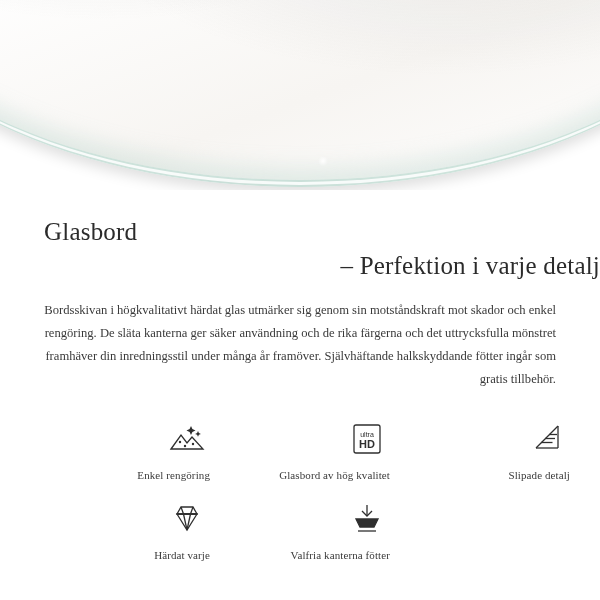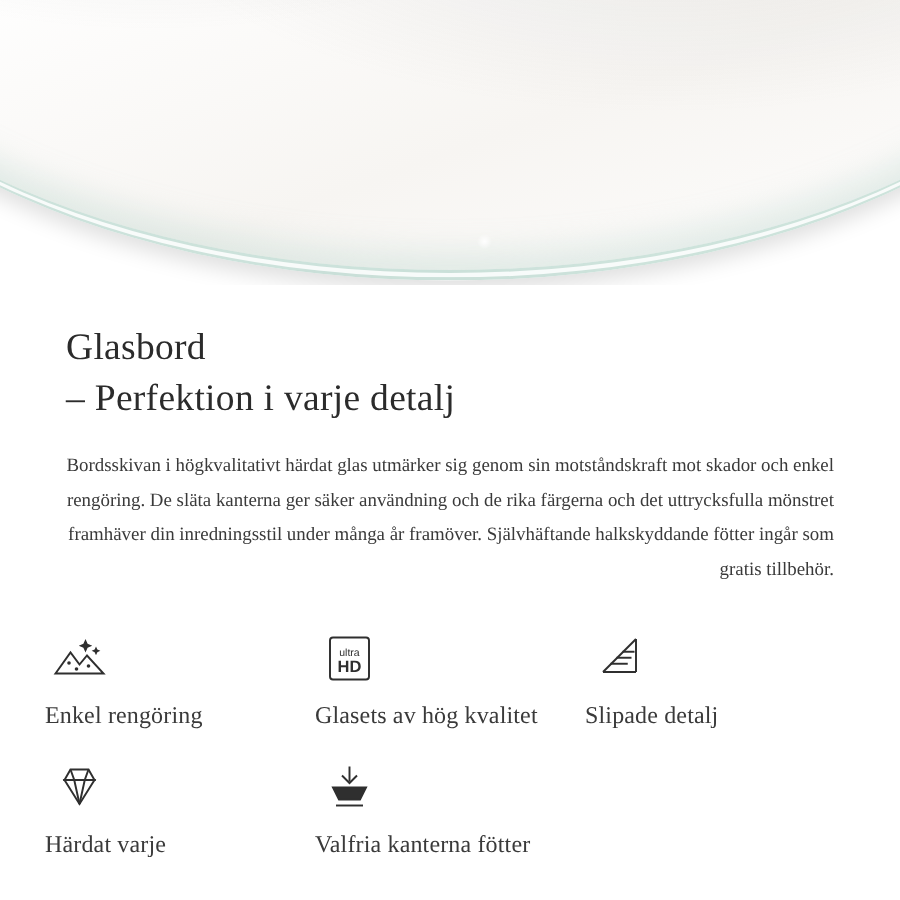--- a/index.html
+++ b/index.html
@@ -74,54 +74,55 @@
     margin: 25px 0 0 44px;
     font-family: "Liberation Serif", serif;
     font-size: 25px;
     line-height: 34px;
     color: #2b2b2b;
     font-weight: 400;
     letter-spacing: 0.2px;
   }
   .headline-line2 {
     display: block;
+    text-align: right;
   }
   .body-copy {
     margin: 16px 44px 0 44px;
     font-family: "Liberation Serif", serif;
     font-size: 12.6px;
     line-height: 23px;
     color: #3a3a3a;
     text-align: right;
   }
 
   
   .features {
     margin: 28px 30px 0 30px;
     display: grid;
     grid-template-columns: repeat(3, 1fr);
     row-gap: 18px;
   }
   .feature {
     display: flex;
     flex-direction: column;
-    align-items: flex-start;
+    align-items: flex-end;
     justify-content: flex-start;
   }
   .feature-icon {
     height: 40px;
     width: 46px;
     display: flex;
     align-items: center;
     justify-content: center;
   }
   .feature-label {
     margin-top: 10px;
     font-family: "Liberation Serif", serif;
-    font-size: 16px;
+    font-size: 11px;
     color: #3a3a3a;
     text-align: center;
     letter-spacing: 0.1px;
   }
   svg { display: block; }
 </style>
 </head>
 <body>
 
 <div class="page">
@@ -173,21 +174,21 @@
       </div>
 
       <div class="feature">
         <div class="feature-icon">
           <svg width="38" height="34" viewBox="0 0 38 34">
             <rect x="6" y="3" width="26" height="28" rx="2" fill="none" stroke="#2f2f2f" stroke-width="1.3"></rect>
             <text x="19" y="15" font-family="Liberation Sans, sans-serif" font-size="7" fill="#2f2f2f" text-anchor="middle">ultra</text>
             <text x="19" y="26" font-family="Liberation Sans, sans-serif" font-size="11" font-weight="bold" fill="#2f2f2f" text-anchor="middle">HD</text>
           </svg>
         </div>
-        <div class="feature-label">Glasets av hög kvalitet</div>
+        <div class="feature-label">Glasbord av hög kvalitet</div>
       </div>
 
       <div class="feature">
         <div class="feature-icon">
           <svg width="38" height="34" viewBox="0 0 38 34" stroke="#2f2f2f" stroke-width="1.3" fill="none">
             <path d="M8 26 L30 4"></path>
             <path d="M8 26 L30 26"></path>
             <path d="M30 4 L30 26"></path>
             <path d="M13 20.5 L24.5 20.5"></path>
             <path d="M17 16.5 L27 16.5"></path>

